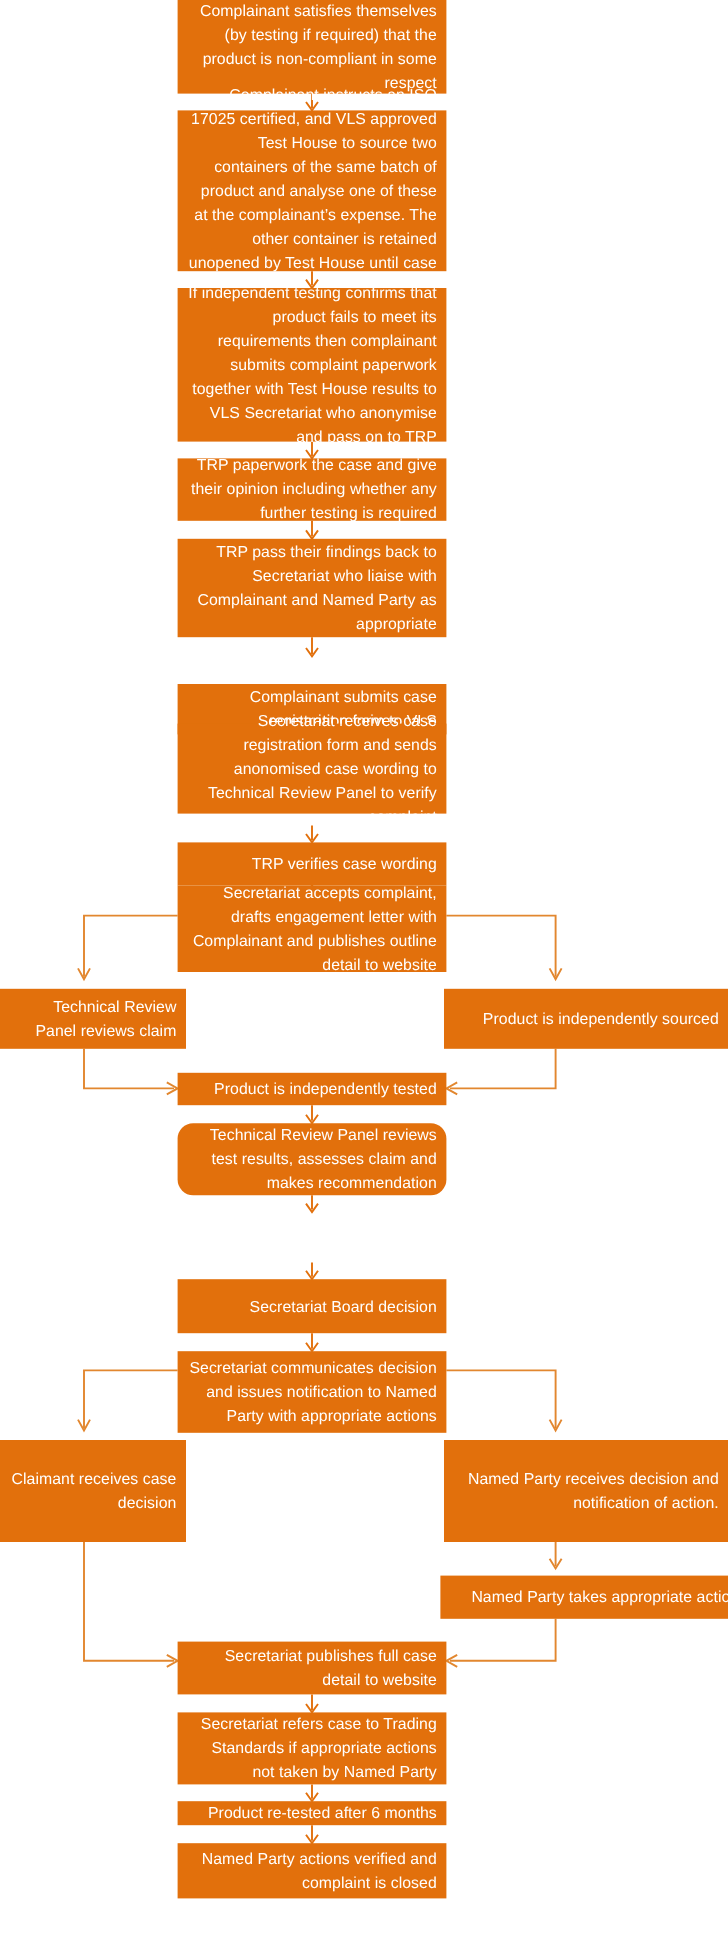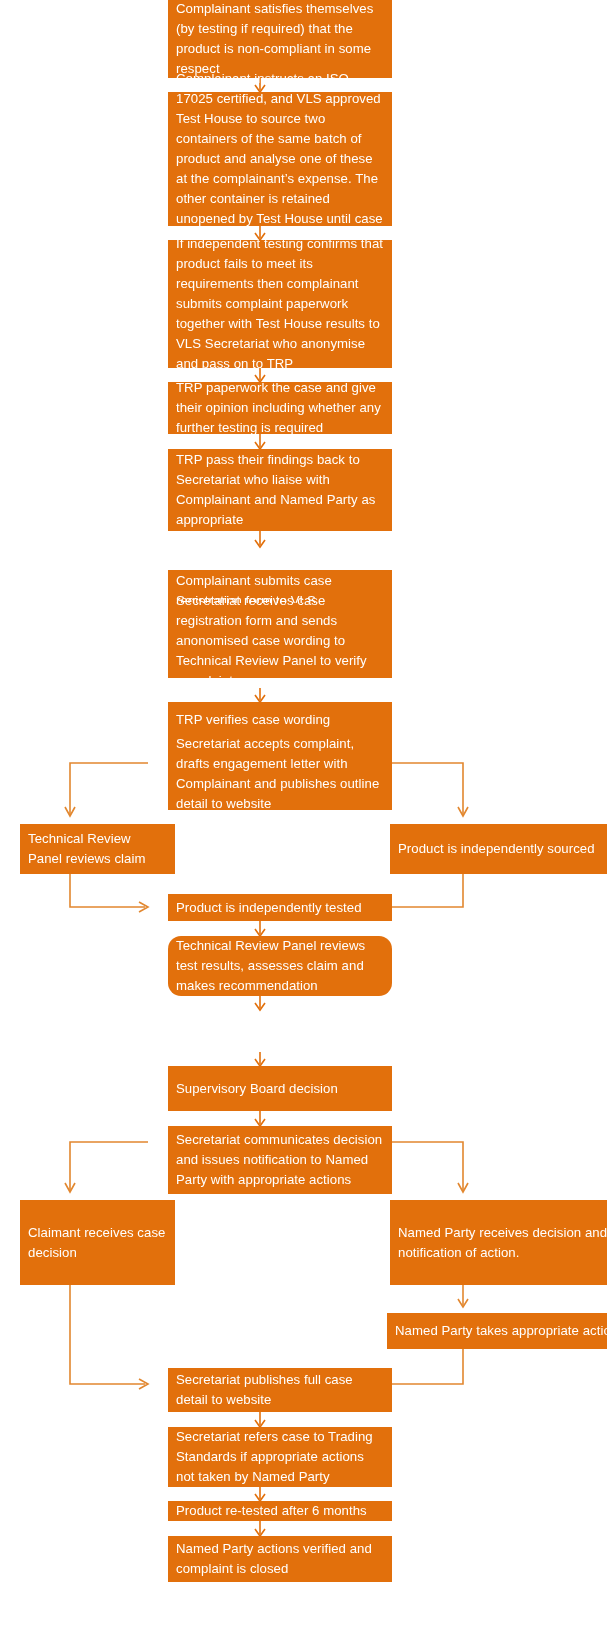--- a/index.html
+++ b/index.html
@@ -19,27 +19,26 @@
     overflow: hidden;
   }
   .node {
     position: absolute;
     box-sizing: border-box;
     background: #E2700C;
     color: #ffffff;
     display: flex;
     align-items: center;
     justify-content: center;
-    text-align: left;
+    text-align: right;
     font-size: 13.2px;
     line-height: 20px;
     padding: 2px 8px;
     letter-spacing: 0.05px;
     z-index: 2;
-    margin-left: 20px;
   }
   .node span {
     display: block;
     width: 100%;
   }
   svg#wires {
     position: absolute;
     left: 0;
     top: 0;
     width: 607px;
@@ -195,21 +194,21 @@
   <div class="node" style="left:148px; top:894px; width:224px; height:27px;">
     <span>Product is independently tested</span>
   </div>
 
   <div class="node" style="left:148px; top:936px; width:224px; height:60px;border-radius:13px;">
     <span>Technical Review Panel reviews test results, assesses claim and makes recommendation</span>
   </div>
 
 
   <div class="node" style="left:148px; top:1066px; width:224px; height:45px;">
-    <span>Supervisory Board decision</span>
+    <span>Secretariat Board decision</span>
   </div>
 
   <div class="node" style="left:148px; top:1126px; width:224px; height:68px;">
     <span>Secretariat communicates decision and issues notification to Named Party with appropriate actions</span>
   </div>
 
   <div class="node" style="left:0px; top:1200px; width:155px; height:85px;">
     <span>Claimant receives case decision</span>
   </div>
 

